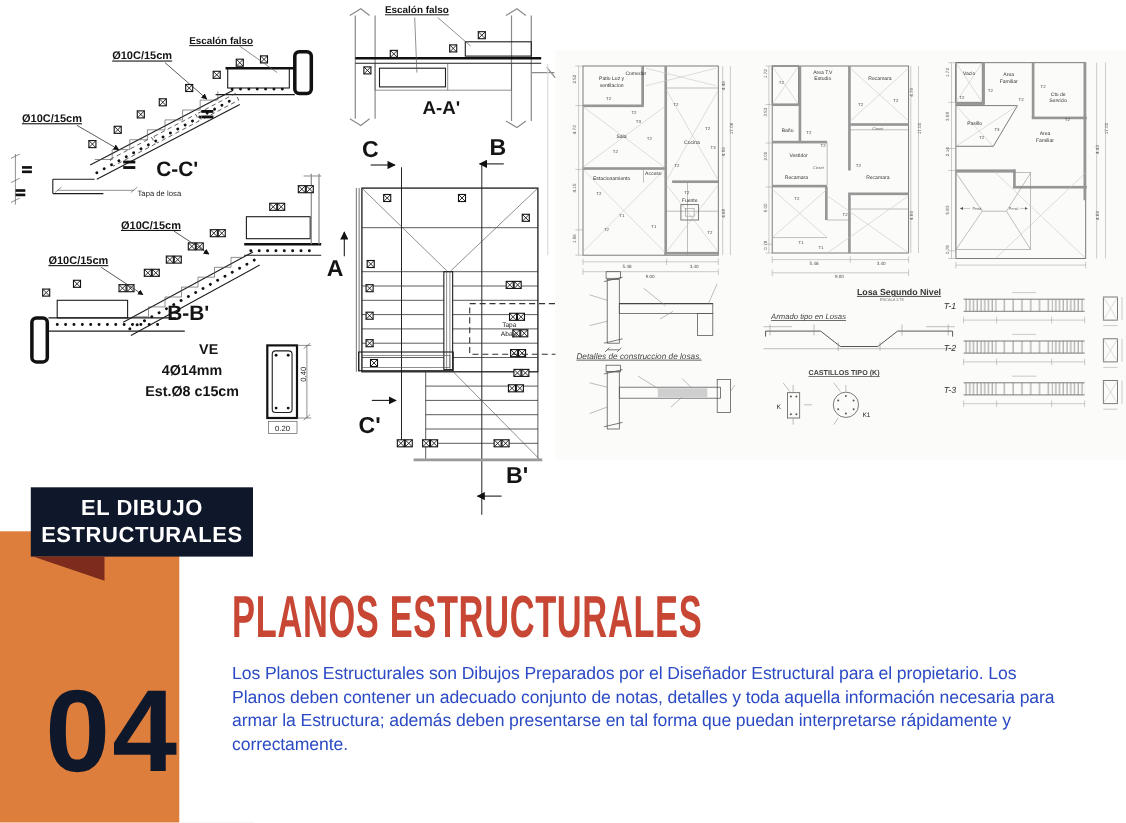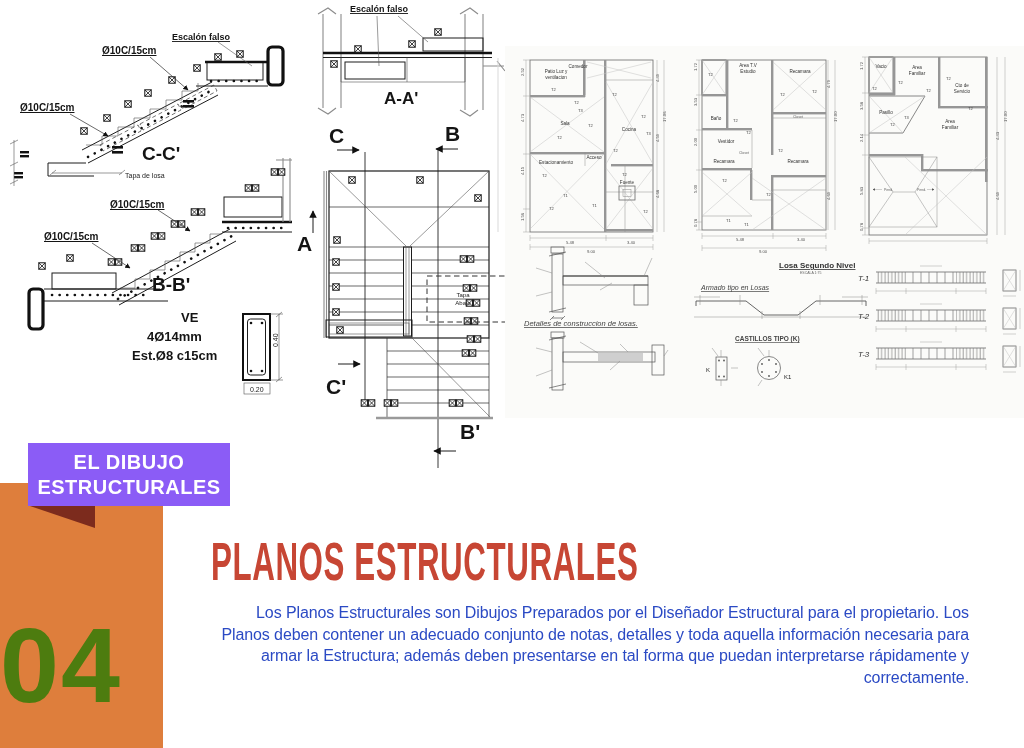--- a/index.html
+++ b/index.html
@@ -38,31 +38,31 @@
   .fpd{font-size:4.2px;fill:#555;}
   .fpti{font-size:7.5px;font-style:italic;fill:#444;}
   .fpti2{font-size:7px;font-style:italic;fill:#444;}
   .fpt8{font-size:8px;font-weight:600;fill:#333;}
   .fpt65{font-size:6.5px;font-weight:600;fill:#444;}
   .t35{font-size:3.5px;fill:#666;}
   .ti8{font-size:8px;font-style:italic;fill:#333;}
   .det{stroke:#555;stroke-width:.7;fill:none;}
   
   .sidebar{position:absolute;left:0;top:483px;width:163px;height:265px;background:#DE7E3C;}
-  .chapter-box{position:absolute;left:28px;top:443px;width:202px;height:63px;background:#8b5cf6;
+  .chapter-box{position:absolute;left:28px;top:443px;width:202px;height:63px;background:#0f172a;
                display:flex;flex-direction:column;justify-content:center;align-items:center;}
   .chapter-box div{color:#fff;font-size:20px;font-weight:600;letter-spacing:.5px;line-height:25px;}
   .tail-svg{position:absolute;left:30px;top:506px;}
-  .chapter-number{position:absolute;left:0;top:612px;width:163px;text-align:left;
-                  color:#4d7c0f;font-size:106px;font-weight:700;letter-spacing:2px;line-height:1;}
+  .chapter-number{position:absolute;left:0;top:612px;width:163px;text-align:right;
+                  color:#0f172a;font-size:106px;font-weight:700;letter-spacing:2px;line-height:1;}
   .slide-title{position:absolute;left:211px;top:530px;margin:0;color:#C74634;
                font-size:54px;font-weight:700;white-space:nowrap;letter-spacing:1px;
                transform:scaleX(.58);transform-origin:0 0;}
   .slide-body{position:absolute;left:211px;top:602px;width:758px;margin:0;color:#2B4AC4;
-              font-size:16px;line-height:21.5px;letter-spacing:-.1px;text-align:right;}
+              font-size:16px;line-height:21.5px;letter-spacing:-.1px;}
 </style>
 </head>
 <body>
 
 <div id="slide">
 
 <svg width="1024" height="470" viewBox="0 0 1024 470">
   <defs>
     <marker id="ah" viewBox="0 0 10 10" refX="9" refY="5" markerWidth="7.5" markerHeight="7.5" orient="auto-start-reverse">
       <path d="M0,0 L10,5 L0,10 z" fill="#111"></path>

